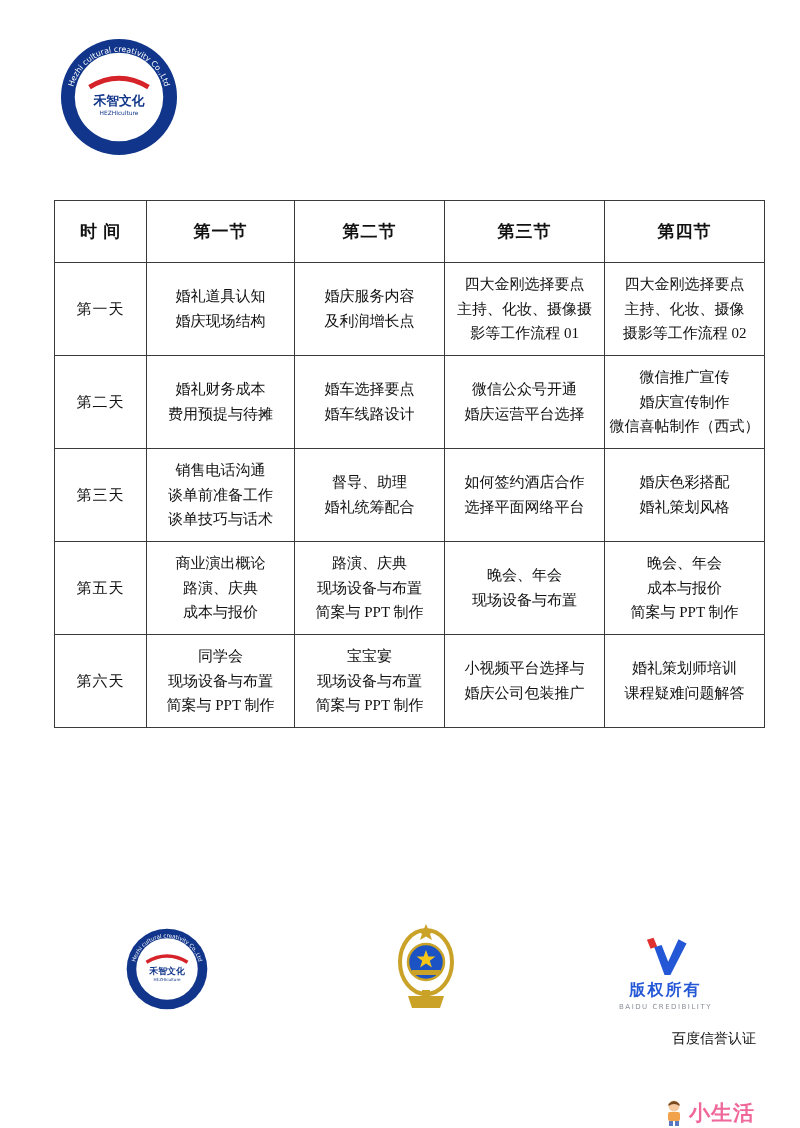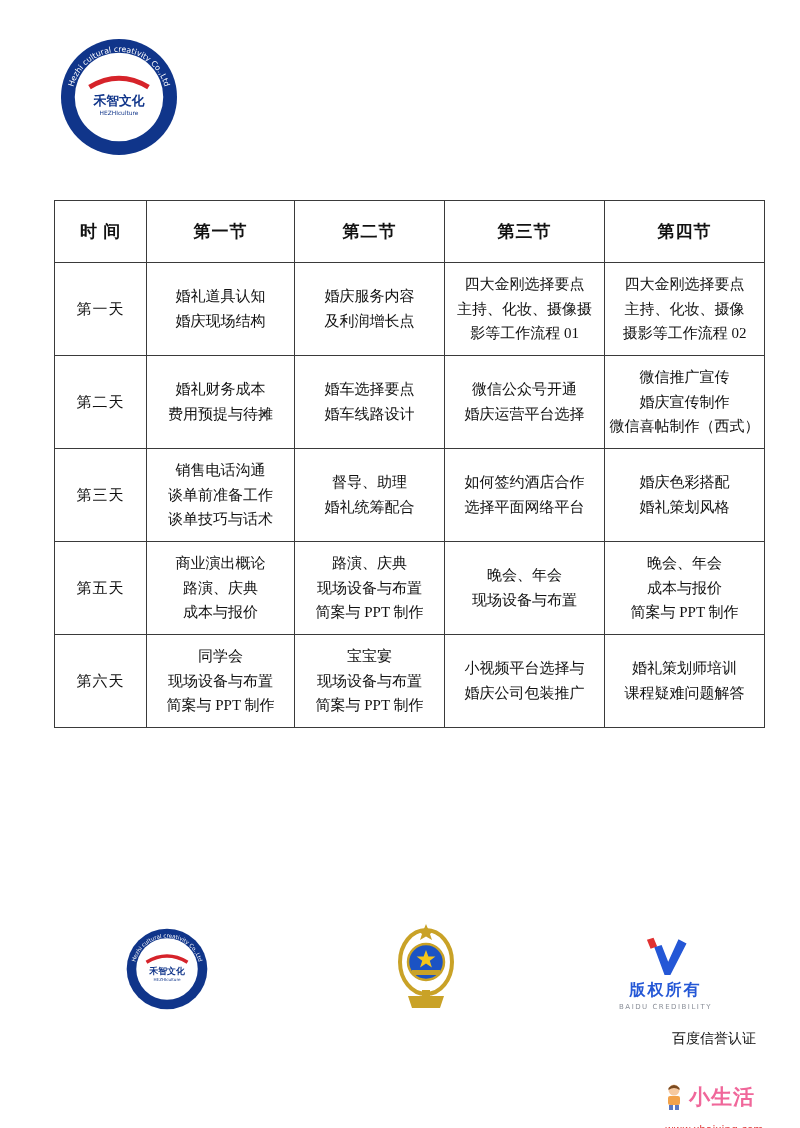--- a/index.html
+++ b/index.html
@@ -47,21 +47,21 @@
   .baidu-name { font-size:16px; font-weight:bold; color:#2457d6; letter-spacing:2px; }
   .baidu-en { font-size:7px; color:#8a8f98; letter-spacing:1.5px; margin-top:2px;text-align:center; }
 
   .foot-text { position:absolute; text-align:center; color:#111; }
   .icp-text { left:55px; top:1030px; width:225px; font-size:13px; }
   .police-text { left:298px; top:1027px; width:256px; font-size:15.5px; font-weight:bold; }
   .baidu-cert { left:616px; top:1030px; width:100px; font-size:14px;margin-left:48px; }
 
   
   .watermark { position:absolute; left:663px; top:1083px; width:120px; }
-  .wm-top { display:flex; align-items:center; }
+  .wm-top { display:flex; align-items:center;margin-top:16px; }
   .wm-icon { width:22px; height:28px; margin-right:4px; }
   .wm-name { font-size:21px; font-weight:bold; color:#f0679a; letter-spacing:1px; }
   .wm-url { font-size:10.5px; color:#e23c3c; margin-top:12px; margin-left:2px; white-space:nowrap; }
 </style>
 </head>
 <body>
 
 <div class="page">
 
   <div class="logo-wrap logo-header">

